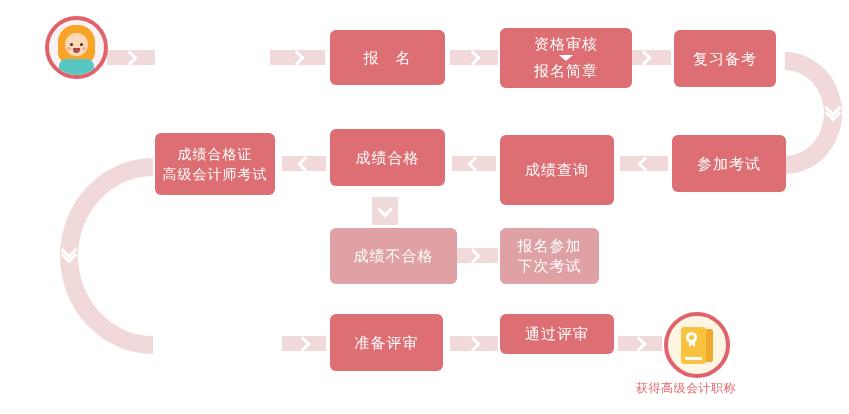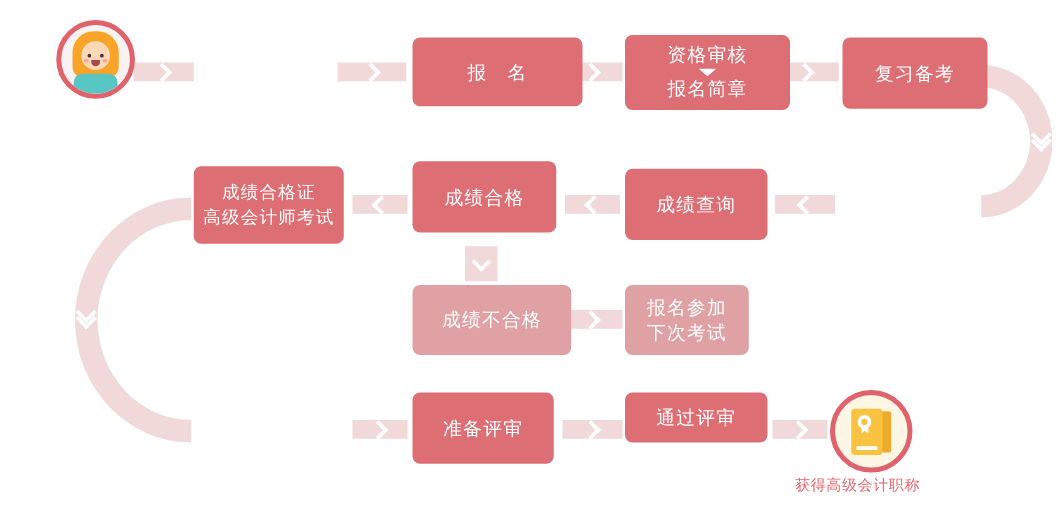--- a/index.html
+++ b/index.html
@@ -80,42 +80,45 @@
   <div class="conn" style="left:270px;top:50px;width:55px">
       <span class="chev r"></span>
     </div>
   <div class="conn" style="left:450px;top:50px;width:48px">
       <span class="chev r"></span>
     </div>
   <div class="conn" style="left:619px;top:50px;width:52px">
       <span class="chev r"></span>
     </div>
 
-  <div class="box" style="left:330px;top:30px;width:136px;height:55px">
+  <div class="box" style="left:330px;top:30px;width:115px;height:55px">
     <span>报　名</span>
   </div>
   <div class="box" style="left:500px;top:28px;width:132px;height:60px;line-height:17px">
     <span>资格审核</span>
     <span class="tri"></span>
     <span>报名简章</span>
   </div>
-  <div class="box" style="left:674px;top:30px;width:116px;height:57px">
+  <div class="box" style="left:674px;top:30px;width:102px;height:57px">
     <span>复习备考</span>
   </div>
 
   <div class="curve right"></div>
   <div class="dchev" style="left:824px;top:102px">
       <span></span>
       <span></span>
     </div>
 
+  <div class="box" style="left:672px;top:135px;width:114px;height:57px">
+    <span>参加考试</span>
+  </div>
   <div class="conn" style="left:620px;top:156px;width:48px">
       <span class="chev l"></span>
     </div>
-  <div class="box" style="left:500px;top:135px;width:114px;height:57px">
+  <div class="box" style="left:500px;top:135px;width:114px;height:70px">
     <span>成绩查询</span>
   </div>
   <div class="conn" style="left:452px;top:156px;width:44px">
       <span class="chev l"></span>
     </div>
   <div class="box" style="left:330px;top:129px;width:115px;height:57px">
     <span>成绩合格</span>
   </div>
   <div class="conn" style="left:282px;top:156px;width:44px">
       <span class="chev l"></span>

